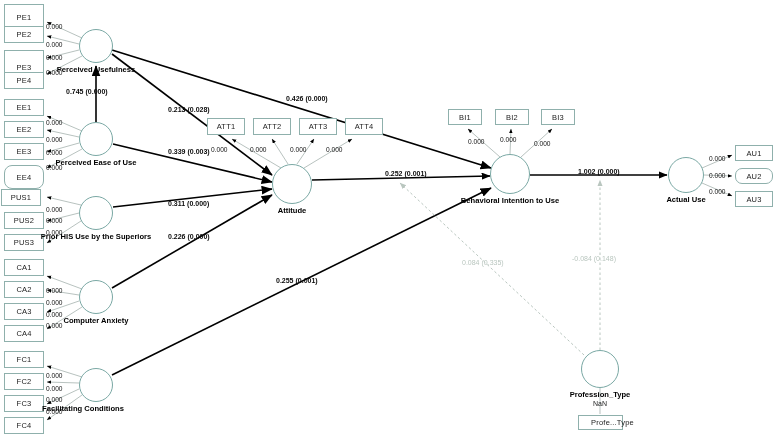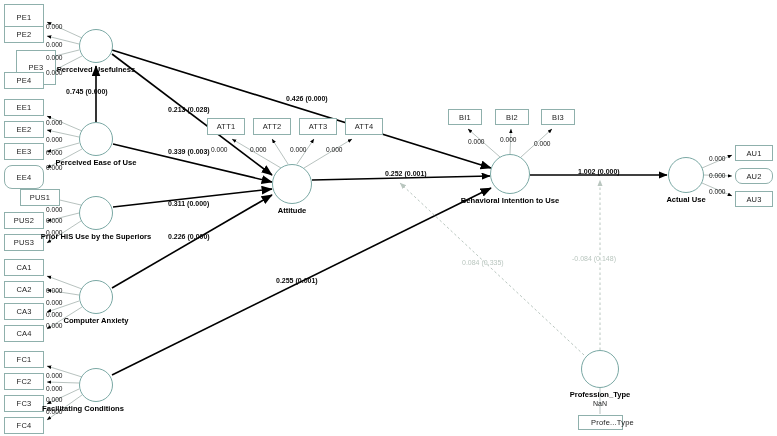--- a/index.html
+++ b/index.html
@@ -100,39 +100,39 @@
     </g>
   </svg>
 
   <div id="indicators">
       <div class="ind" style="left: 4px; top: 4px; width: 40px; height: 26px;">
         <span>PE1</span>
       </div>
       <div class="ind" style="left: 4px; top: 26px; width: 40px; height: 17px;">
         <span>PE2</span>
       </div>
-      <div class="ind" style="left: 4px; top: 50px; width: 40px; height: 35px; margin-left: 12px;">
+      <div class="ind" style="left: 4px; top: 50px; width: 40px; height: 35px;">
         <span>PE3</span>
       </div>
       <div class="ind" style="left: 4px; top: 72px; width: 40px; height: 17px;">
         <span>PE4</span>
       </div>
       <div class="ind" style="left: 4px; top: 99px; width: 40px; height: 17px;">
         <span>EE1</span>
       </div>
       <div class="ind" style="left: 4px; top: 121px; width: 40px; height: 17px;">
         <span>EE2</span>
       </div>
       <div class="ind" style="left: 4px; top: 143px; width: 40px; height: 17px;">
         <span>EE3</span>
       </div>
       <div class="ind" style="left: 4px; top: 165px; width: 40px; height: 24px; border-radius: 8px;">
         <span>EE4</span>
       </div>
-      <div class="ind" style="left: 20px; top: 189px; width: 40px; height: 17px;">
+      <div class="ind" style="left: 1px; top: 189px; width: 40px; height: 17px;">
         <span>PUS1</span>
       </div>
       <div class="ind" style="left: 4px; top: 212px; width: 40px; height: 17px;">
         <span>PUS2</span>
       </div>
       <div class="ind" style="left: 4px; top: 234px; width: 40px; height: 17px;">
         <span>PUS3</span>
       </div>
       <div class="ind" style="left: 4px; top: 259px; width: 40px; height: 17px;">
         <span>CA1</span>

